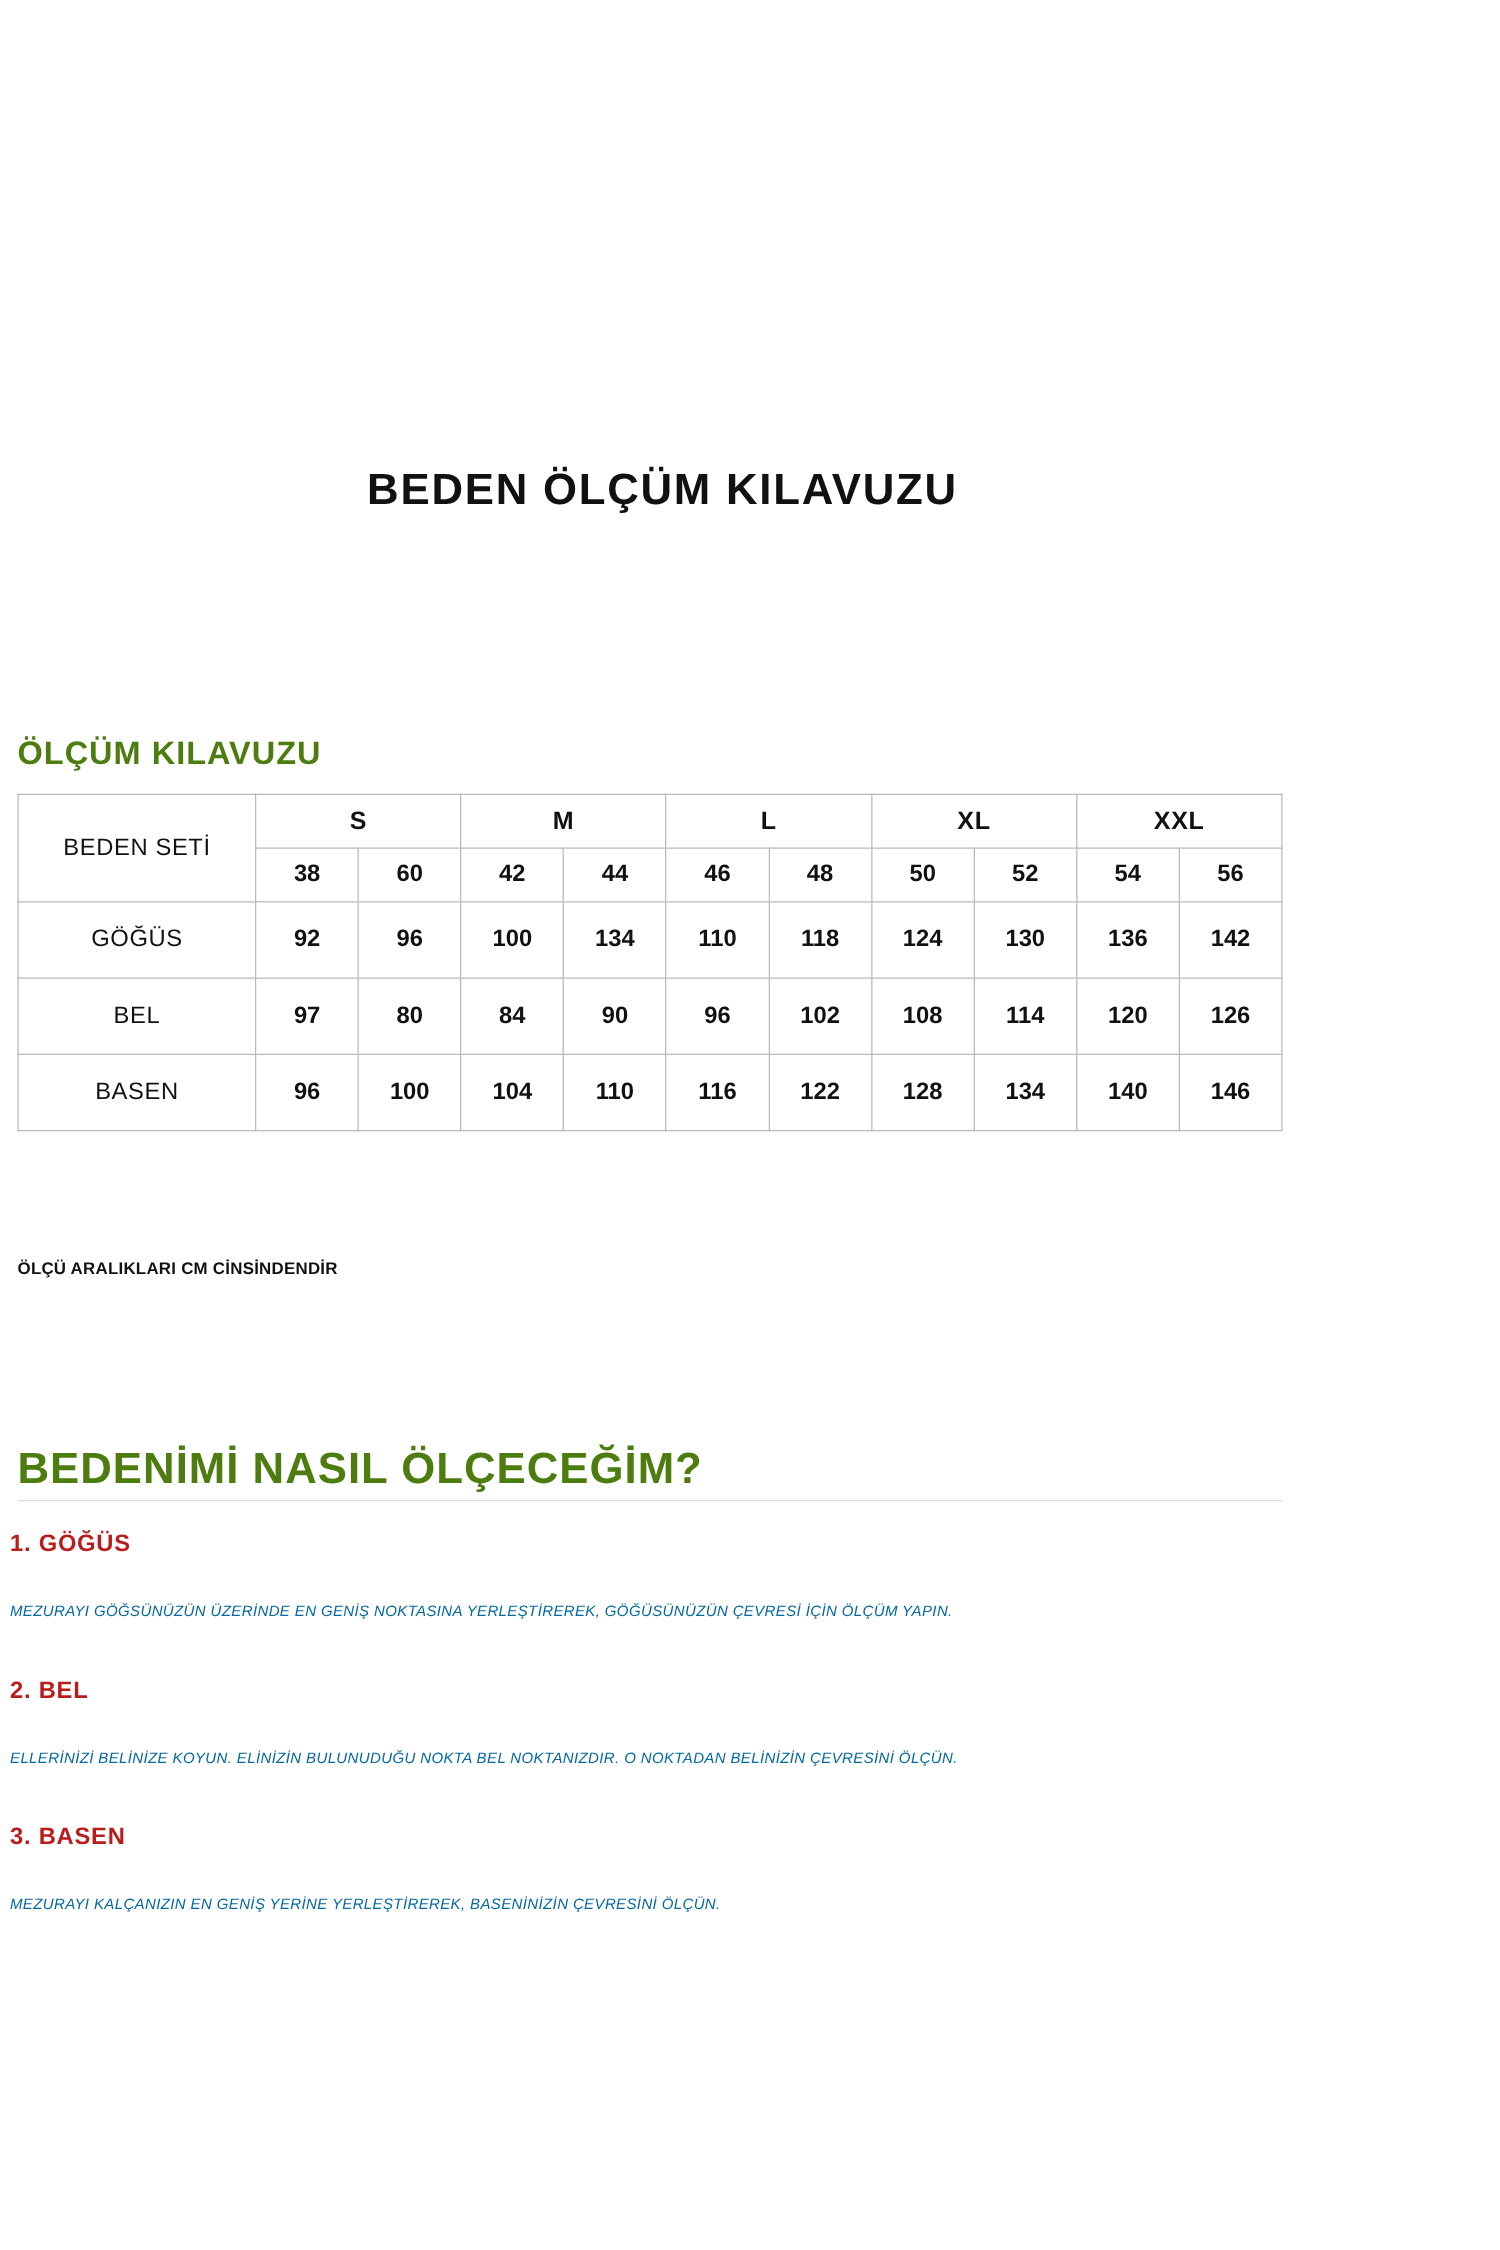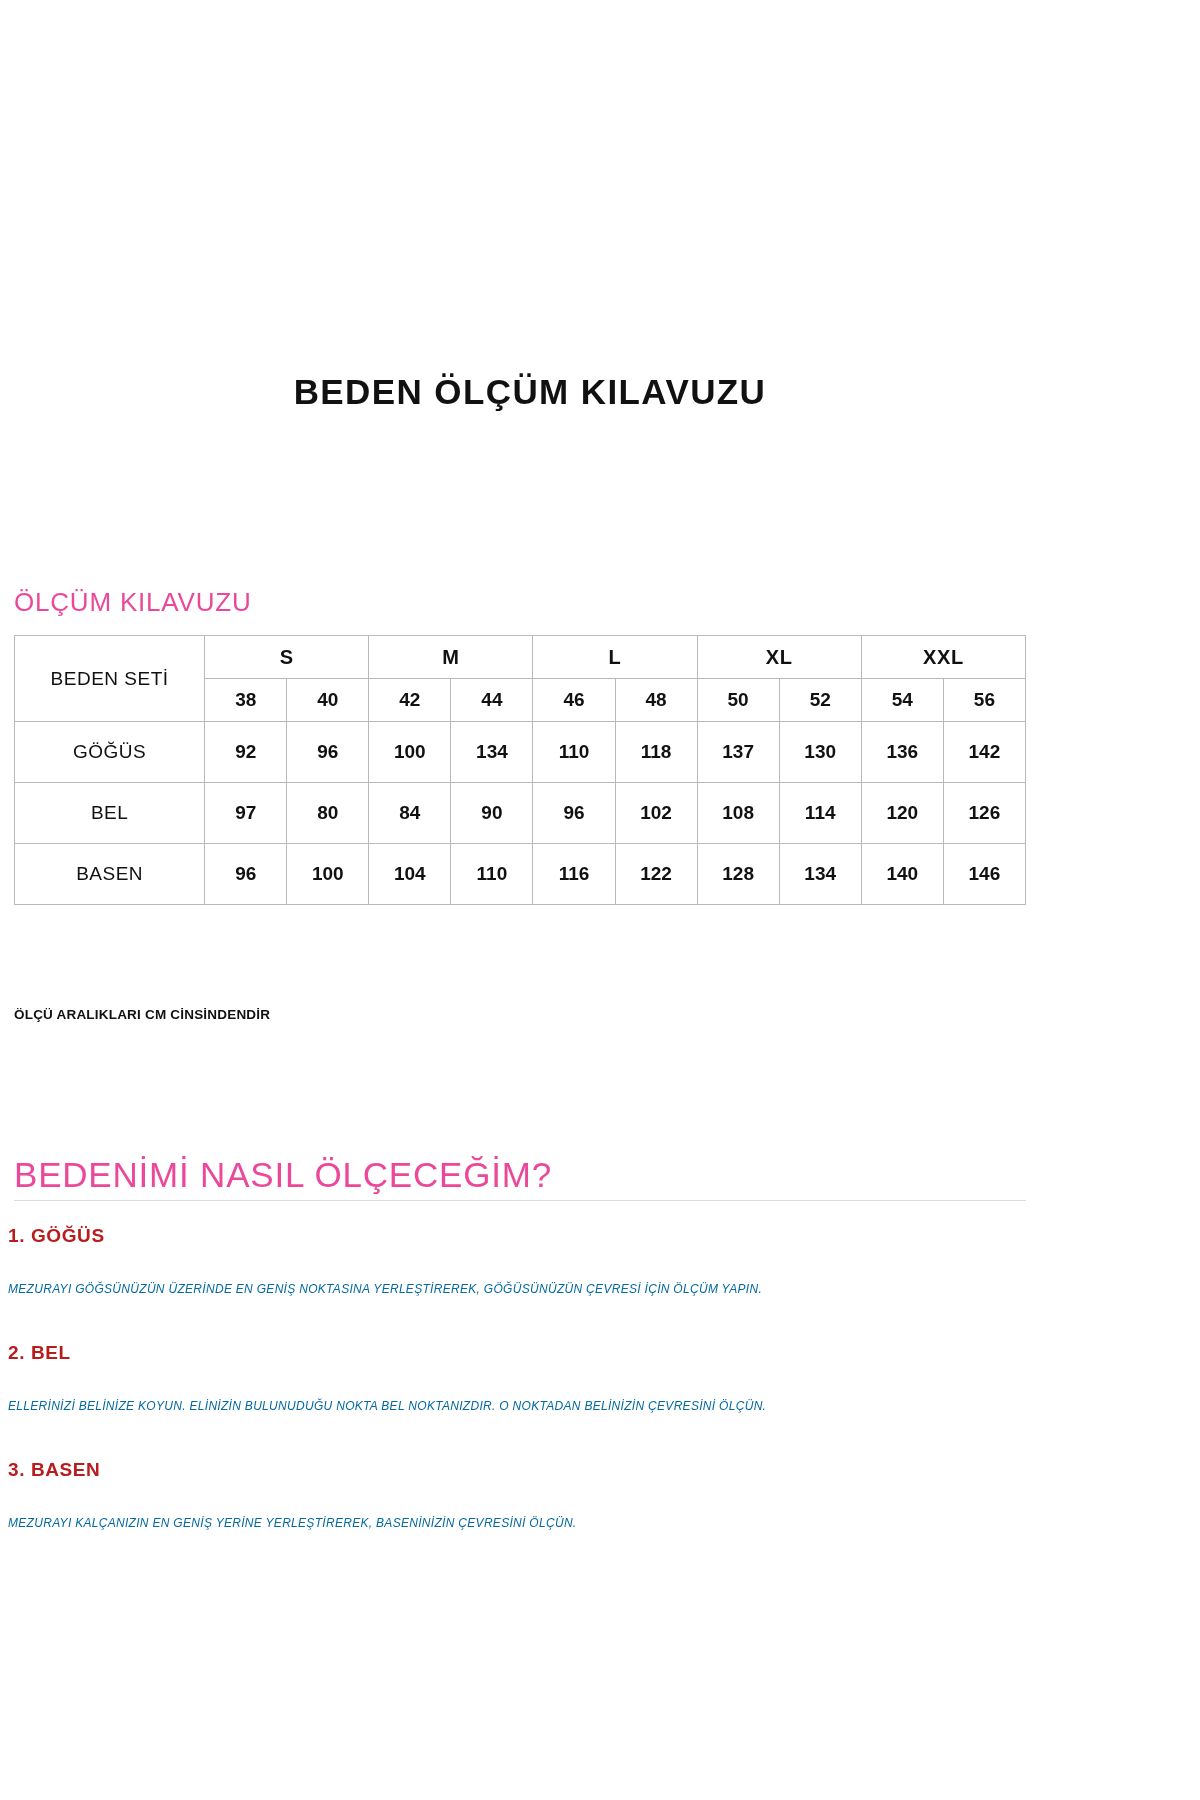--- a/index.html
+++ b/index.html
@@ -33,23 +33,23 @@
     font-size: 35px;
     font-weight: bold;
     letter-spacing: 1.4px;
     color: #111111;
   }
   
   .section-heading {
     position: absolute;
     left: 14px;
     font-size: 26px;
-    font-weight: normal;
+    font-weight: bold;
     letter-spacing: 0.8px;
-    color: #ec4899;
+    color: #4d7c0f;
   }
   #sh-olcum { top: 587px; }
 
   
   .size-table {
     position: absolute;
     left: 14px;
     top: 635px;
     width: 1012px;
     border-collapse: collapse;
@@ -156,40 +156,40 @@
       <tr class="row-h1">
         <td class="label" rowspan="2">BEDEN SETİ</td>
         <td class="grp" colspan="2">S</td>
         <td class="grp" colspan="2">M</td>
         <td class="grp" colspan="2">L</td>
         <td class="grp" colspan="2">XL</td>
         <td class="grp" colspan="2">XXL</td>
       </tr>
       <tr class="row-h2">
         <td>38</td>
-        <td>40</td>
+        <td>60</td>
         <td>42</td>
         <td>44</td>
         <td>46</td>
         <td>48</td>
         <td>50</td>
         <td>52</td>
         <td>54</td>
         <td>56</td>
       </tr>
 
       <tr class="body-row">
         <td class="label">GÖĞÜS</td>
         <td>92</td>
         <td>96</td>
         <td>100</td>
         <td>134</td>
         <td>110</td>
         <td>118</td>
-        <td>137</td>
+        <td>124</td>
         <td>130</td>
         <td>136</td>
         <td>142</td>
       </tr>
       <tr class="body-row">
         <td class="label">BEL</td>
         <td>97</td>
         <td>80</td>
         <td>84</td>
         <td>90</td>

